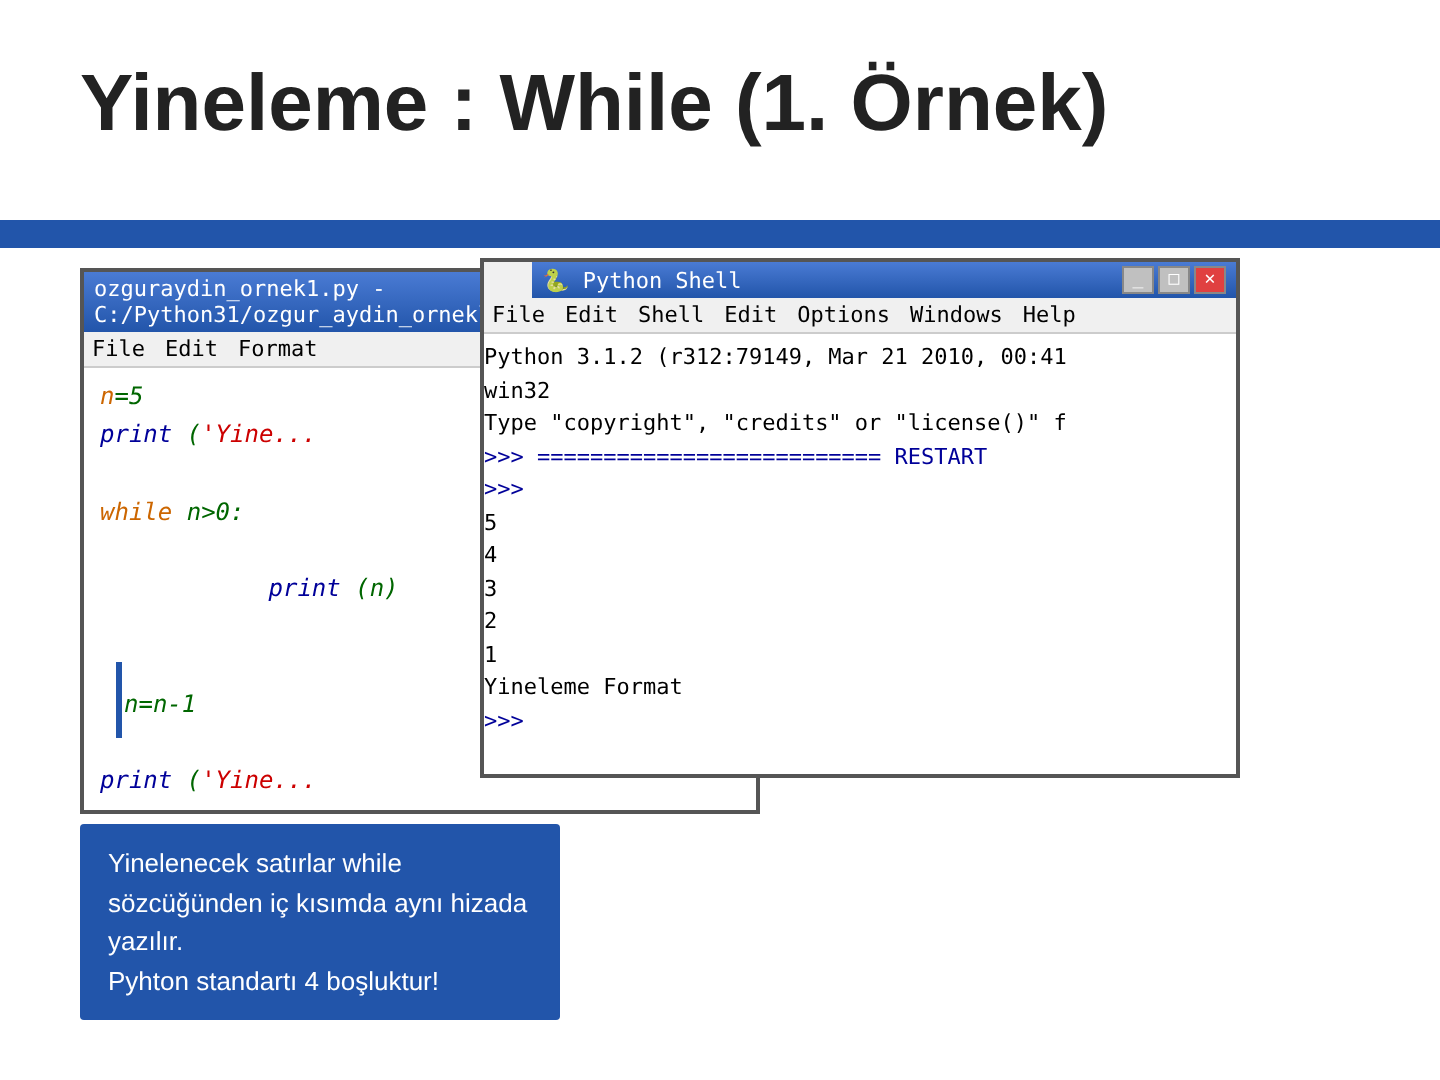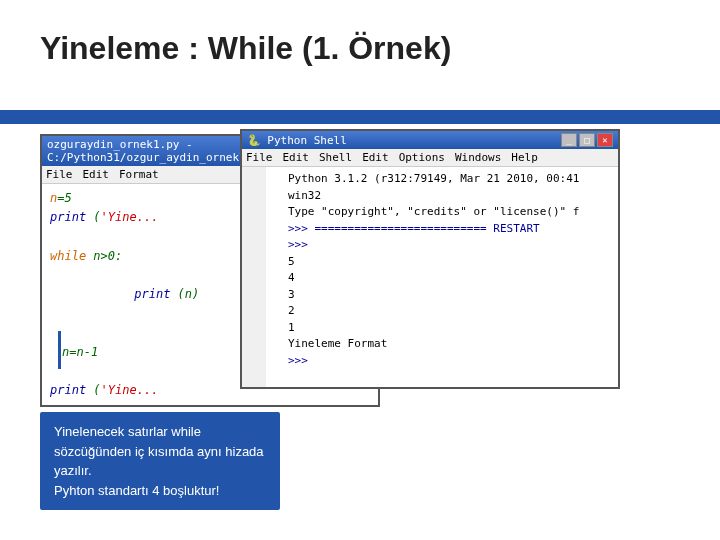--- a/index.html
+++ b/index.html
@@ -16,21 +16,21 @@
     .slide {
       width: 720px;
       height: 540px;
       background: #fff;
       position: relative;
       padding: 30px 40px 20px 40px;
     }
 
     
     .slide-title {
-      font-size: 32px;
+      font-size: 40px;
       font-weight: bold;
       color: #222;
       margin-bottom: 18px;
     }
 
     
     .blue-bar {
       position: absolute;
       top: 110px;
       left: 0;
@@ -143,40 +143,40 @@
     }
 
     .shell-titlebar {
       background: linear-gradient(to bottom, #4a7bd4, #2255aa);
       color: #fff;
       font-size: 11px;
       padding: 2px 5px;
       display: flex;
       align-items: center;
       justify-content: space-between;
+      margin-left: 24px;
     }
 
     .shell-menubar {
       background: #f0f0f0;
       border-bottom: 1px solid #ccc;
       padding: 2px 4px;
       font-size: 11px;
       display: flex;
       gap: 10px;
       color: #000;
     }
 
     .shell-body {
       background: #fff;
-      padding: 4px 22px;
+      padding: 4px 0;
       min-height: 220px;
       color: #000;
       font-size: 11px;
       line-height: 1.5;
-      margin-left: 24px;
     }
 
     .shell-line { white-space: pre; }
     .shell-out { color: #000; }
     .shell-blue { color: #000099; }
 
     
     .tooltip-box {
       position: absolute;
       bottom: 30px;

